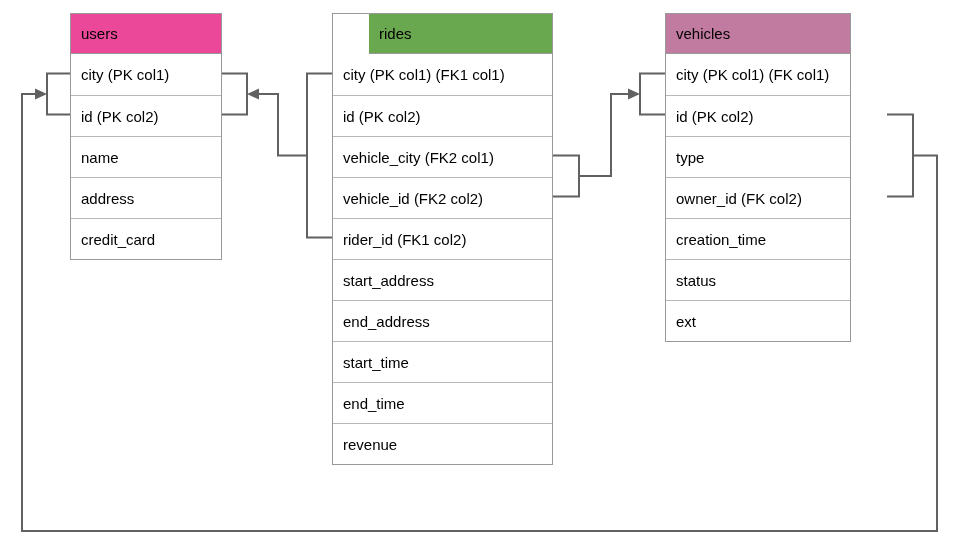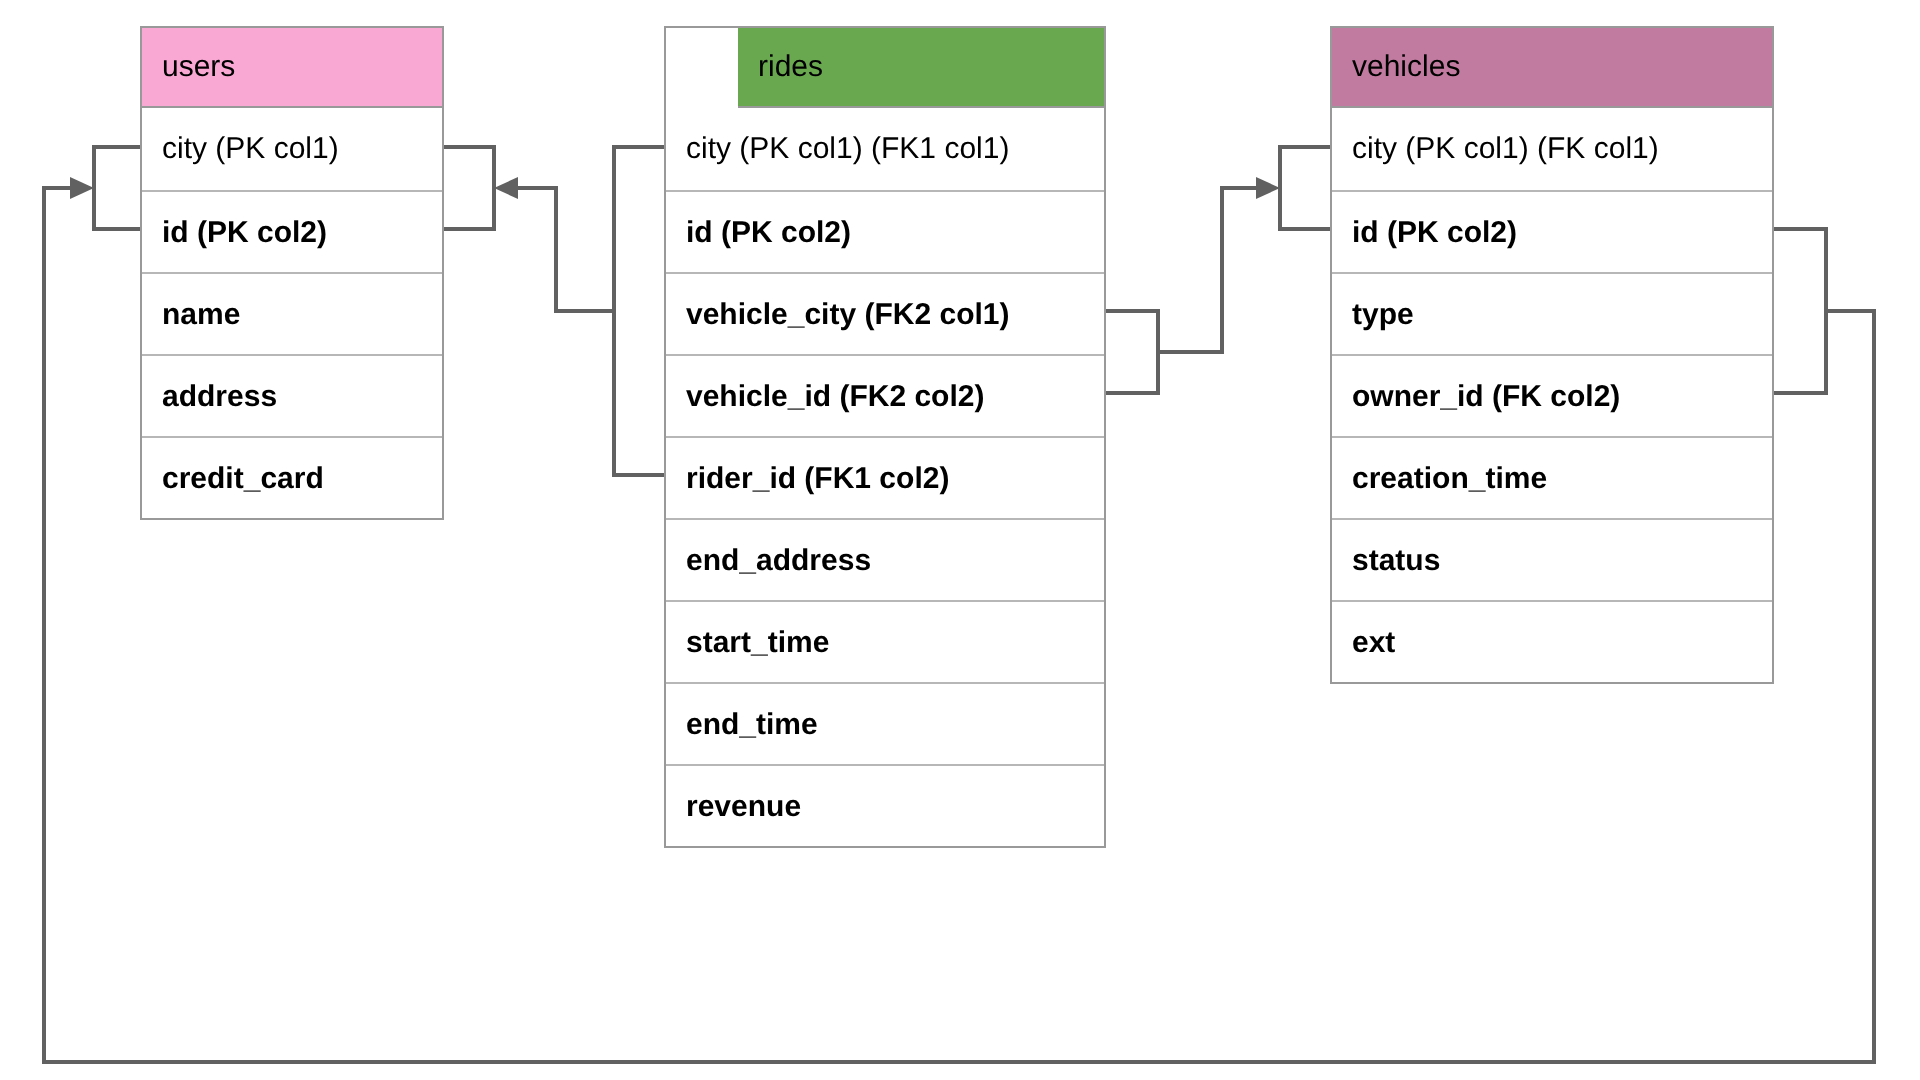--- a/index.html
+++ b/index.html
@@ -28,21 +28,21 @@
     border-bottom:1px solid var(--border,#999999);
     box-sizing:border-box;
   }
   .trow{
     height:41px;
     display:flex;align-items:center;
     padding:4px 10px;
     font-size:15px;
     box-sizing:border-box;
   }
-  .trow + .trow{border-top:1px solid var(--divider,#b7b7b7);font-weight:bold;}
+  .trow + .trow{border-top:1px solid var(--divider,#b7b7b7);}
 </style>
 </head>
 <body>
 
 <div class="canvas">
 
   <svg class="connectors" width="960" height="540" viewBox="0 0 960 540">
 
     <g>
       <polyline class="connector-line" points="332,73.5 307,73.5 307,237.5 332,237.5"></polyline>
@@ -60,46 +60,47 @@
 
     <g>
       <polyline class="connector-line" points="887,114.5 913,114.5 913,196.5 887,196.5"></polyline>
       <polyline class="connector-line" points="913,155.5 937,155.5 937,531 22,531 22,94 35,94"></polyline>
       <polygon class="connector-head" points="47,94 35,88.5 35,99.5"></polygon>
       <polyline class="connector-line" points="70,73.5 47,73.5 47,114.5 70,114.5"></polyline>
     </g>
   </svg>
 
   <div class="table" style="left:70px;width:152px;">
-    <div class="thead" style="background-color: #f9a8d4;">users</div>
+    <div class="thead" style="background-color: #ec4899;">users</div>
     <div>
         <div class="trow">city (PK col1)</div>
         <div class="trow">id (PK col2)</div>
         <div class="trow">name</div>
         <div class="trow">address</div>
         <div class="trow">credit_card</div>
       </div>
   </div>
 
   <div class="table" style="left:332px;width:221px;">
     <div class="thead" style="background-color: rgb(106, 168, 79); margin-left: 36px;">rides</div>
     <div>
         <div class="trow">city (PK col1) (FK1 col1)</div>
         <div class="trow">id (PK col2)</div>
         <div class="trow">vehicle_city (FK2 col1)</div>
         <div class="trow">vehicle_id (FK2 col2)</div>
         <div class="trow">rider_id (FK1 col2)</div>
+        <div class="trow">start_address</div>
         <div class="trow">end_address</div>
         <div class="trow">start_time</div>
         <div class="trow">end_time</div>
         <div class="trow">revenue</div>
       </div>
   </div>
 
-  <div class="table" style="left:665px;width:222px;">
+  <div class="table" style="left:665px;width:186px;">
     <div class="thead" style="background-color: rgb(194, 123, 160);">vehicles</div>
     <div>
         <div class="trow">city (PK col1) (FK col1)</div>
         <div class="trow">id (PK col2)</div>
         <div class="trow">type</div>
         <div class="trow">owner_id (FK col2)</div>
         <div class="trow">creation_time</div>
         <div class="trow">status</div>
         <div class="trow">ext</div>
       </div>

